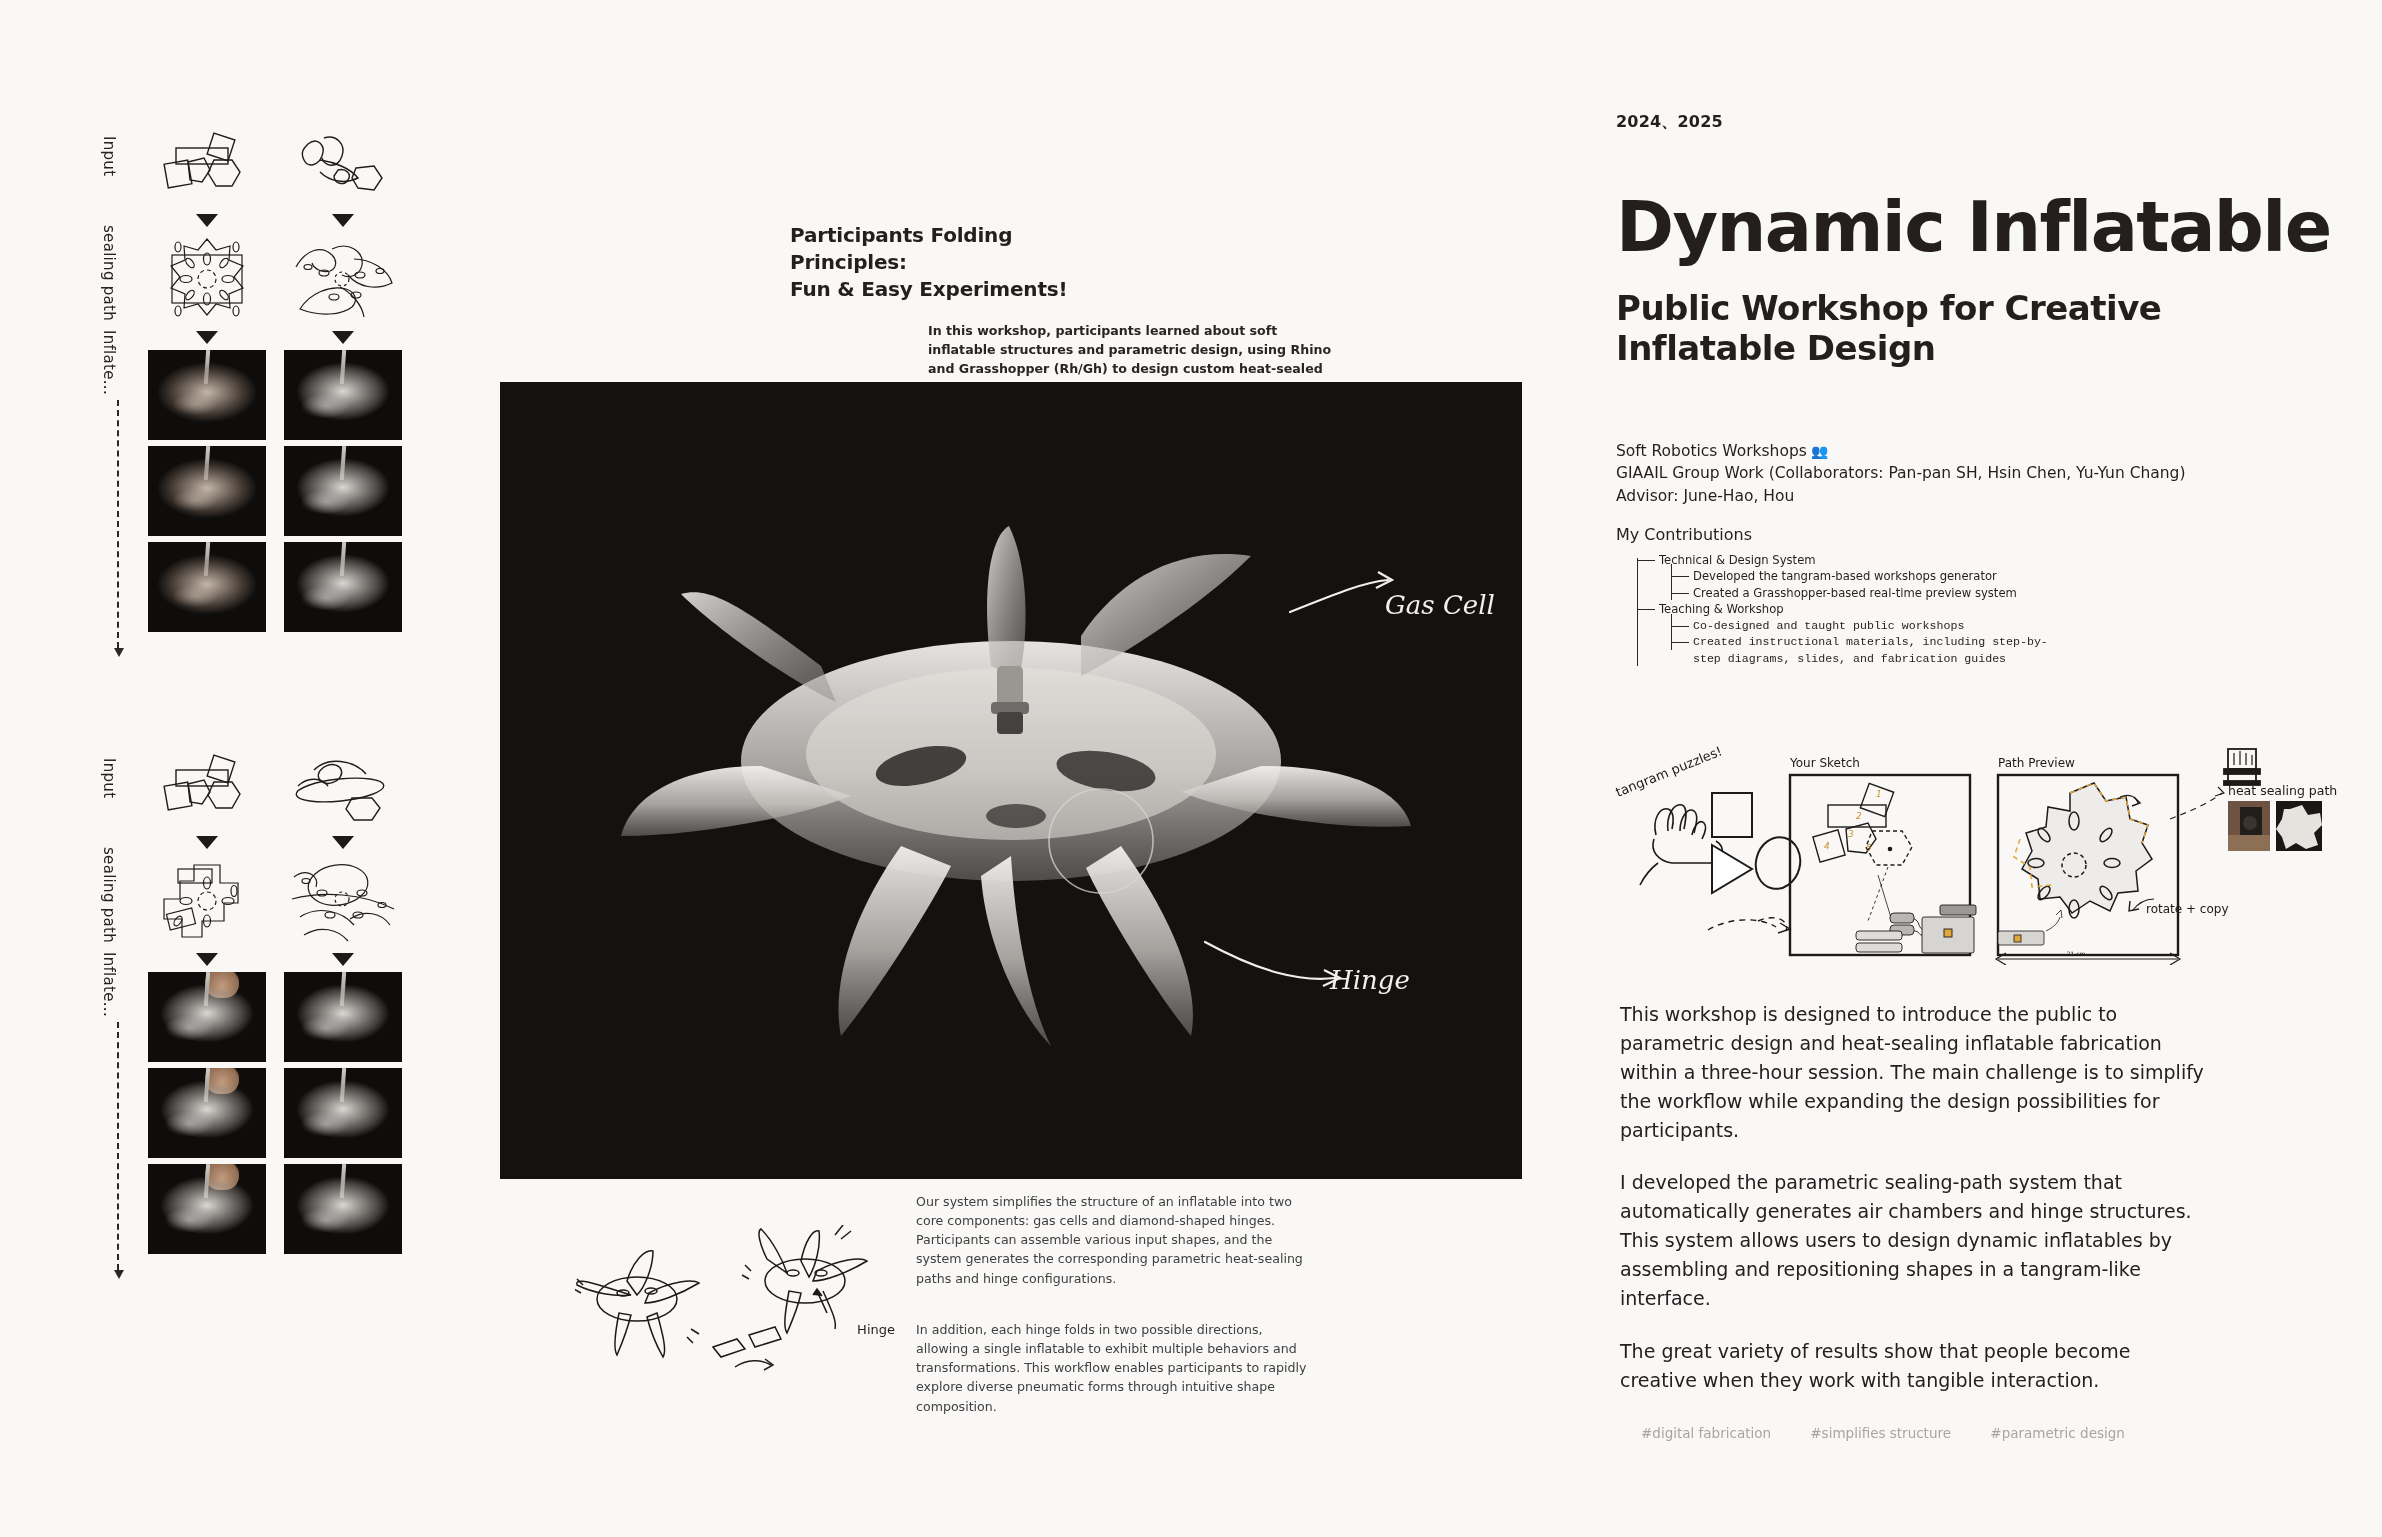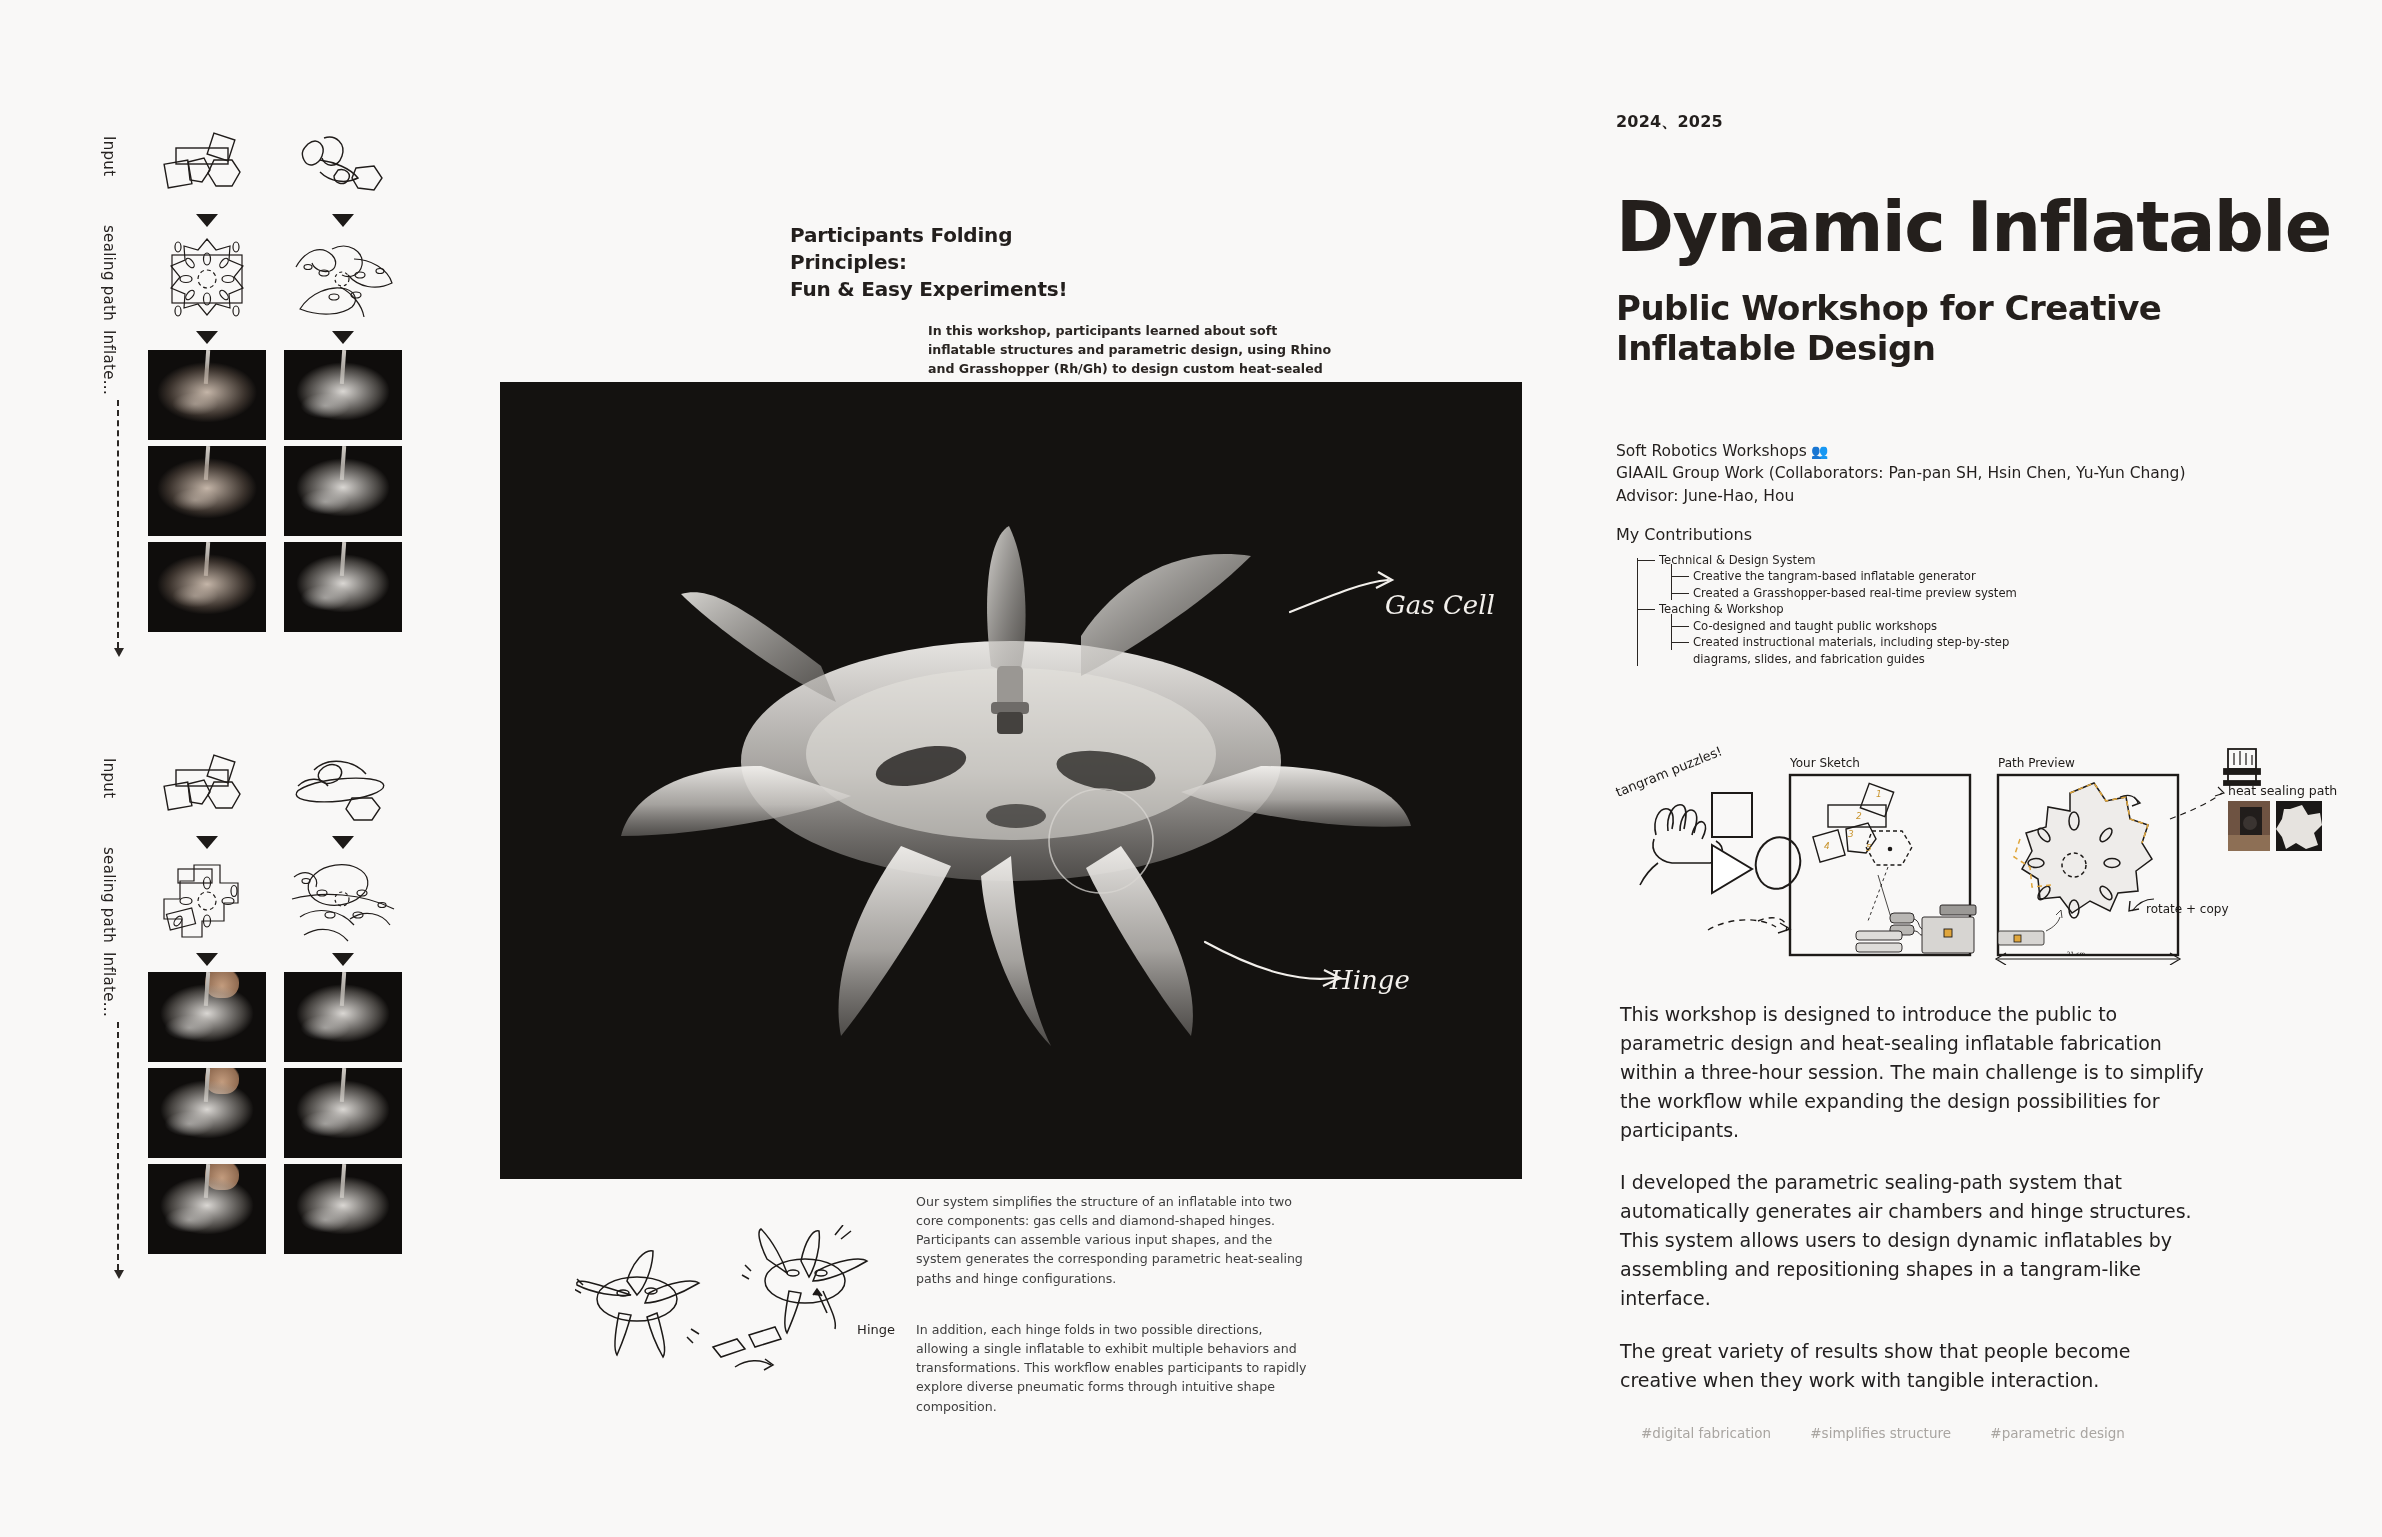--- a/index.html
+++ b/index.html
@@ -491,25 +491,25 @@
     <div>Advisor: June-Hao, Hou</div>
   </div>
 
   <div class="contrib-h">My Contributions</div>
 
   <div class="tree">
     <div class="spine" style="top:6px;height:108px;"></div>
     <div class="tree-l1">Technical &amp; Design System</div>
     <div style="position:relative;">
       <div class="spine2" style="top:-4px;height:36px;"></div>
-      <div class="tree-l2">Creative the tangram-based inflatable generator</div>
+      <div class="tree-l2">Developed the tangram-based workshops generator</div>
       <div class="tree-l2">Created a Grasshopper-based real-time preview system</div>
     </div>
     <div class="tree-l1">Teaching &amp; Workshop</div>
-    <div style="position:relative;">
+    <div style="position:relative;font-family:Liberation Mono, monospace;">
       <div class="spine2" style="top:-4px;height:36px;"></div>
       <div class="tree-l2">Co-designed and taught public workshops</div>
       <div class="tree-l2" style="width:440px;">Created instructional materials, including step-by-step diagrams, slides, and fabrication guides</div>
     </div>
   </div>
 
   <div class="diagram">
     <svg viewBox="0 0 790 230" fill="none" stroke="#1d1a18" stroke-width="1.4" font-family="DejaVu Sans" font-size="11">
 
       <text x="18" y="62" fill="#1d1a18" stroke="none" font-size="13" transform="rotate(-22 18 62)">tangram puzzles!</text>

